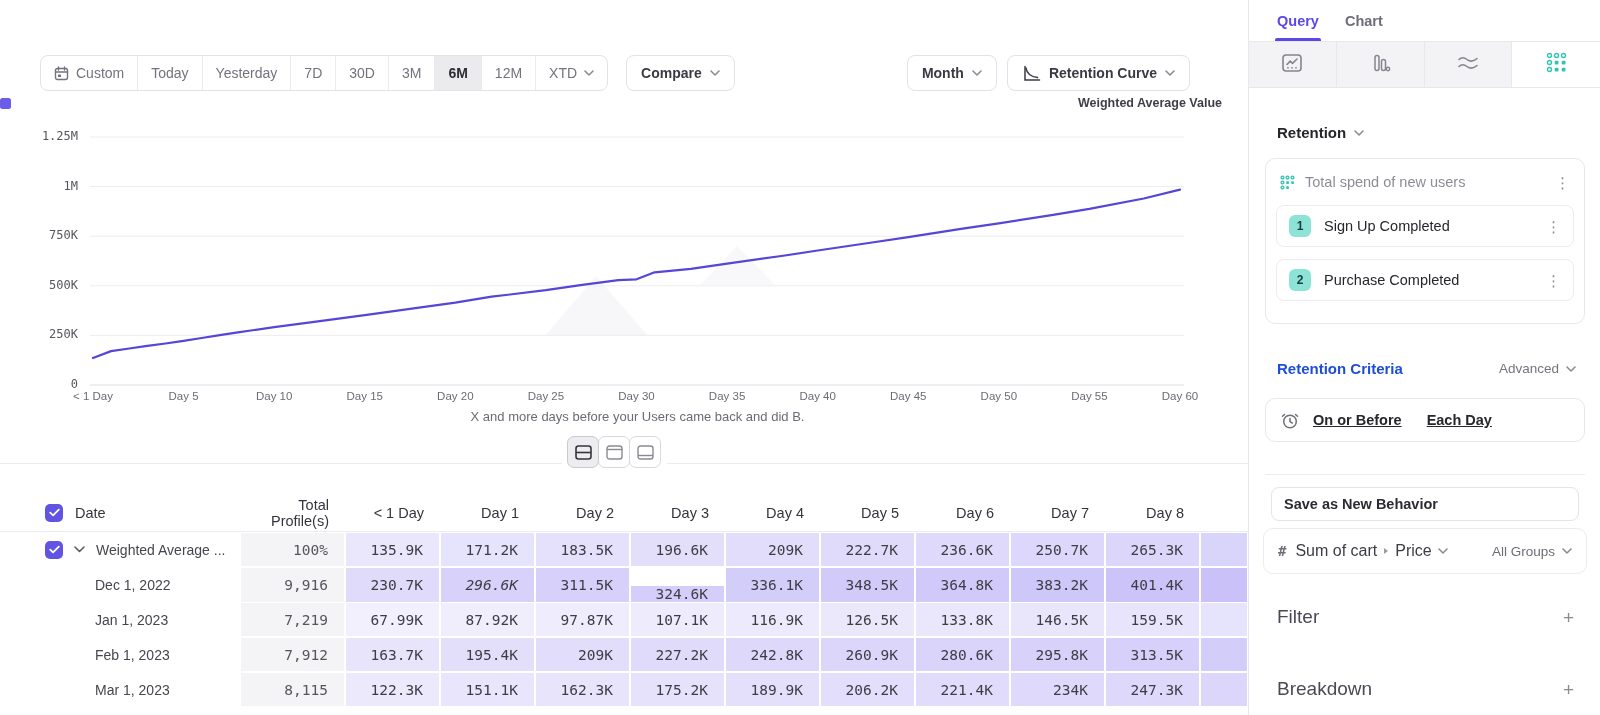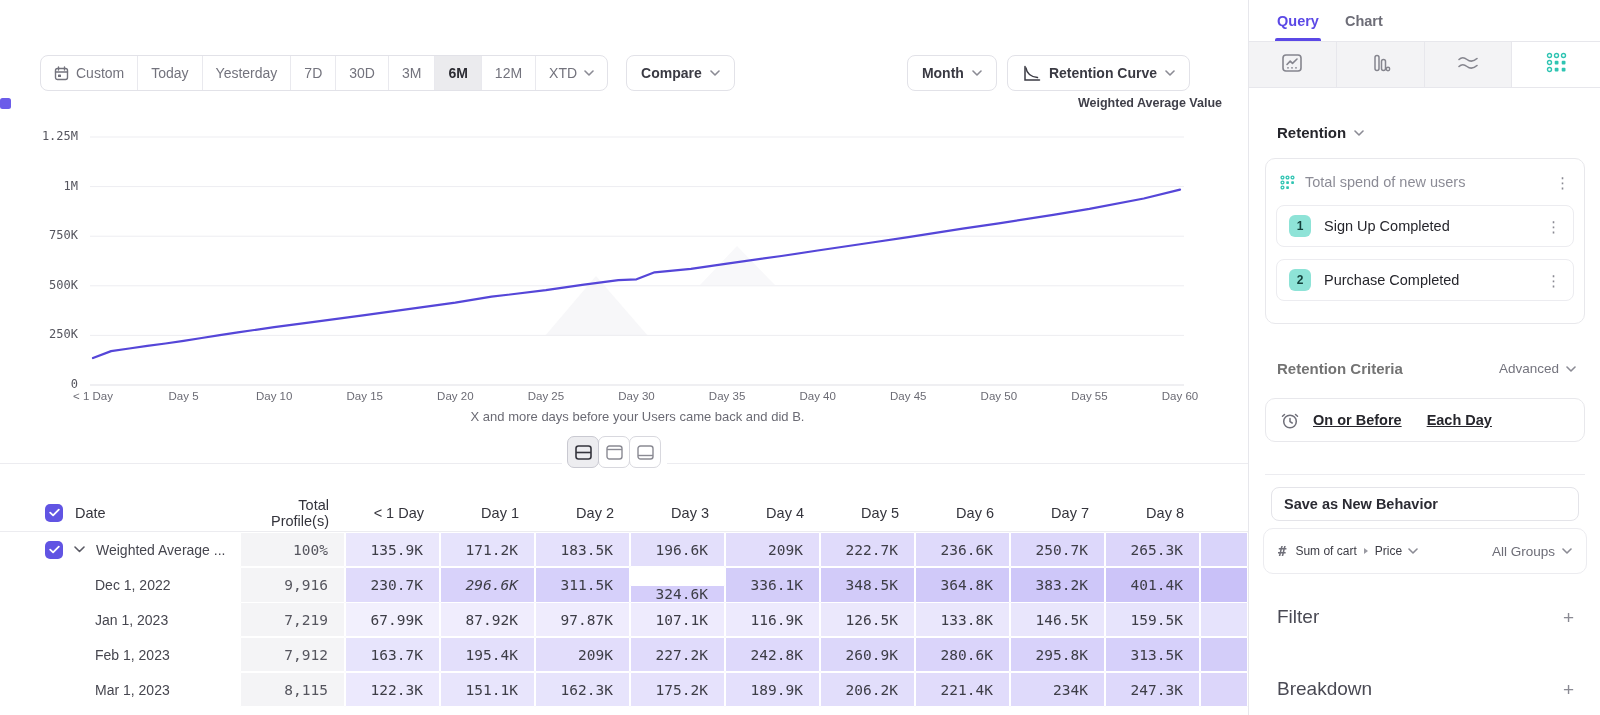--- a/index.html
+++ b/index.html
@@ -60,29 +60,29 @@
   .sb-icon-tab.active { background:#fff; color:#2fc4b2; }
   .sb-heading { position:absolute; top:124px; left:28px; display:flex; align-items:center; gap:8px; font-size:15px; font-weight:700; color:#26262c; cursor:pointer; }
   .behavior-card { position:absolute; top:158px; left:16px; width:320px; height:166px; border:1px solid #e8e8ec; border-radius:10px; background:#fff; }
   .bc-title { height:46px; display:flex; align-items:center; gap:10px; padding:0 14px; }
   .bc-title-label { flex:1; font-size:14.5px; color:#8c8c96; }
   .event-row { margin:0 10px 12px 10px; height:42px; border:1px solid #ececf0; border-radius:8px; display:flex; align-items:center; gap:13px; padding:0 12px; cursor:pointer; background:#fff; }
   .badge { width:22px; height:22px; border-radius:6px; background:#8ee3d7; color:#123f3a; font-size:12px; font-weight:700; display:flex; align-items:center; justify-content:center; flex:none; }
   .event-label { flex:1; font-size:14.5px; font-weight:500; color:#26262c; }
   .kebab { color:#8a8a93; font-size:15px; letter-spacing:0; cursor:pointer; line-height:1; }
   .criteria-row { position:absolute; top:360px; left:28px; right:24px; display:flex; align-items:center; justify-content:space-between; }
-  .criteria-label { font-size:15px; font-weight:700; color:#737373; }
+  .criteria-label { font-size:15px; font-weight:700; color:#1d4ed8; }
   .advanced { display:flex; align-items:center; gap:7px; font-size:13.5px; color:#74747e; cursor:pointer; }
   .condition-card { position:absolute; top:398px; left:16px; width:320px; height:44px; border:1px solid #e8e8ec; border-radius:10px; display:flex; align-items:center; gap:13px; padding:0 14px; cursor:pointer;text-decoration:underline; }
   .cond-text { font-size:14.5px; font-weight:600; color:#26262c; }
   .sb-divider { position:absolute; top:474px; left:16px; width:320px; height:1px; background:#ececf0; }
   .save-box { position:absolute; top:487px; left:22px; width:308px; height:34px; border:1px solid #e4e4e9; border-radius:8px; display:flex; align-items:center; padding:0 12px; font-size:14.5px; font-weight:600; color:#2b2b33; cursor:pointer; background:#fff; }
   .prop-box { position:absolute; top:528px; left:14px; width:324px; height:46px; border:1px solid #ececf0; border-radius:10px; display:flex; align-items:center; gap:9px; padding:0 14px; }
   .prop-hash { font-size:14px; color:#6f6f79; font-weight:600; }
-  .prop-name { font-size:12px; font-weight:500; color:#3c3c45; }
+  .prop-name { font-size:16px; font-weight:500; color:#3c3c45; }
   .prop-groups { margin-left:auto; display:flex; align-items:center; gap:7px; font-size:13.5px; color:#6d6d77; cursor:pointer; }
   .sb-section { position:absolute; left:28px; right:26px; display:flex; align-items:center; justify-content:space-between; }
   .sb-section-label { font-size:19px; color:#4a4a54; }
   .plus { font-size:19px; color:#8a8a93; font-weight:400; cursor:pointer; line-height:1; }
 </style>
 </head>
 <body>
 
 <div class="main">
 

